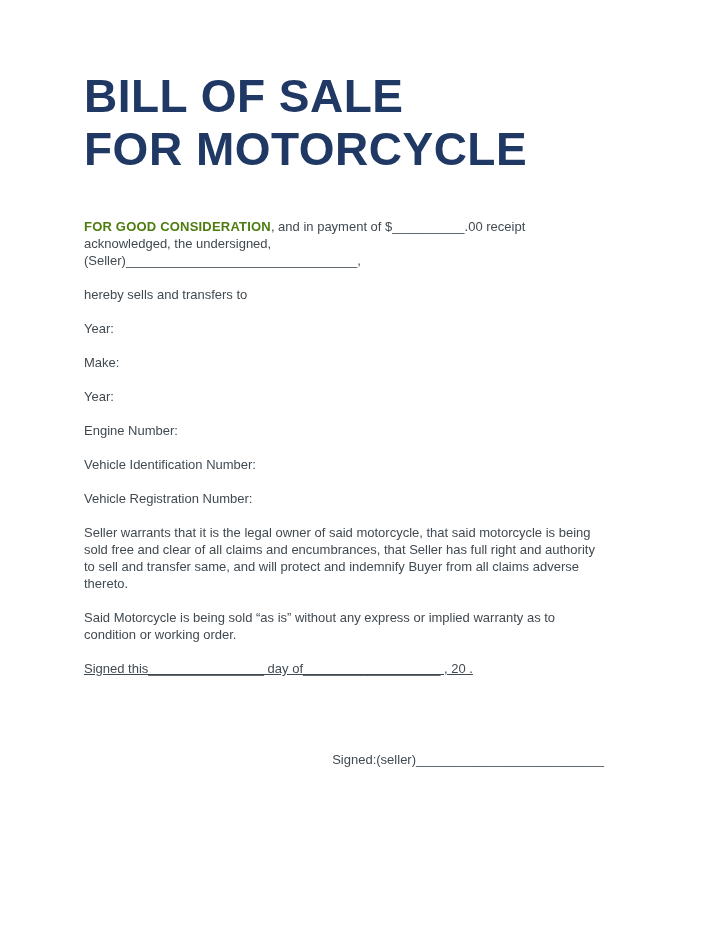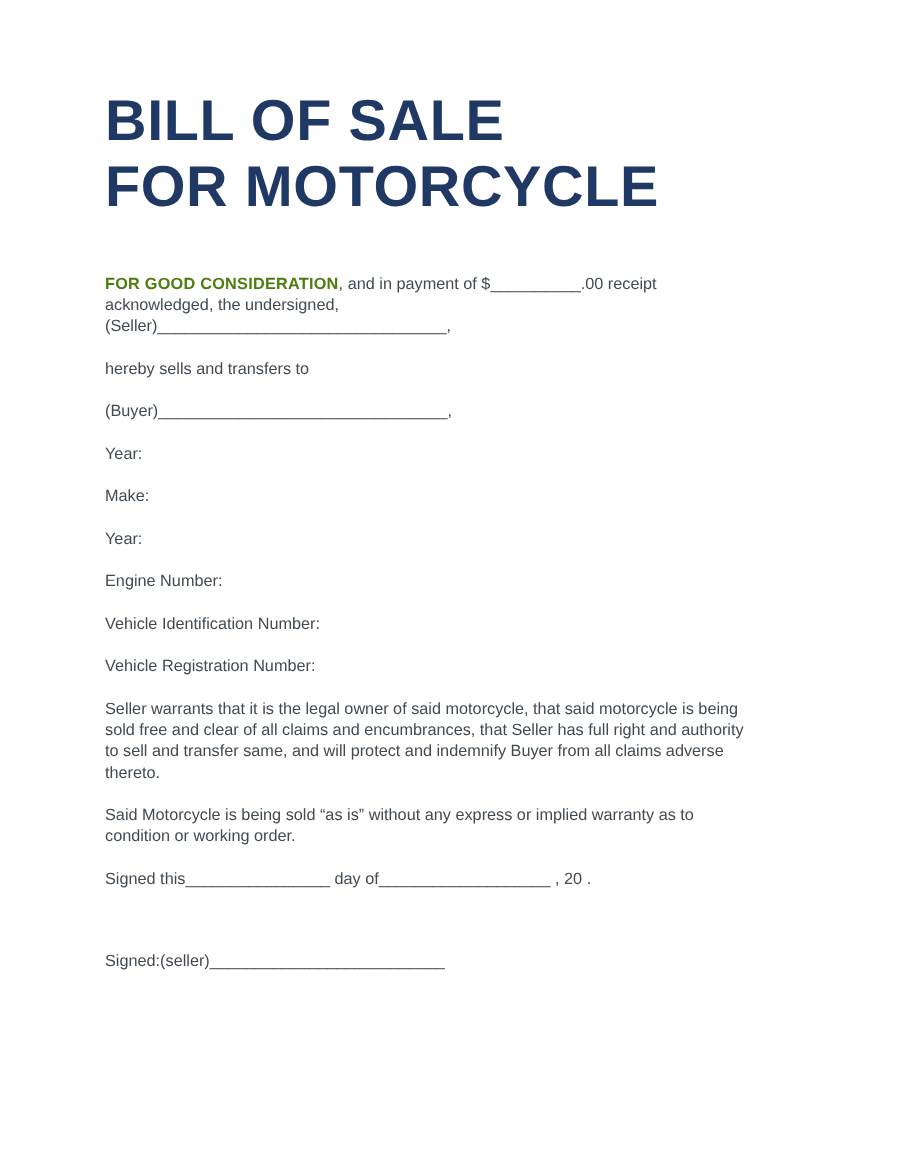--- a/index.html
+++ b/index.html
@@ -35,42 +35,43 @@
   .para {
     margin: 0 0 17px 0;
     max-width: 572px;
   }
   .intro strong {
     color: #4d7c0f;
     letter-spacing: 0.2px;
   }
   .signed-date {
     margin-bottom: 17px;
+    text-decoration: underline;
   }
   .signature {
-    margin-top: 49px;
+    margin-top: 74px;
+    text-align: right;
   }
 </style>
 </head>
 <body>
 
 <div class="page">
 
   <h1 class="title">
     <span class="title-line">BILL OF SALE</span>
     <span class="title-line">FOR MOTORCYCLE</span>
   </h1>
 
   <p class="para intro"><strong>FOR GOOD CONSIDERATION</strong><span>, and in payment of $__________.00 receipt</span><br>
   <span>acknowledged, the undersigned,</span><br>
   <span>(Seller)________________________________,</span></p>
 
   <p class="para">hereby sells and transfers to</p>
 
-  <p class="para">(Buyer)________________________________,</p>
 
 
   <p class="para">Year:</p>
 
   <p class="para">Make:</p>
 
   <p class="para">Year:</p>
 
   <p class="para">Engine Number:</p>
 

